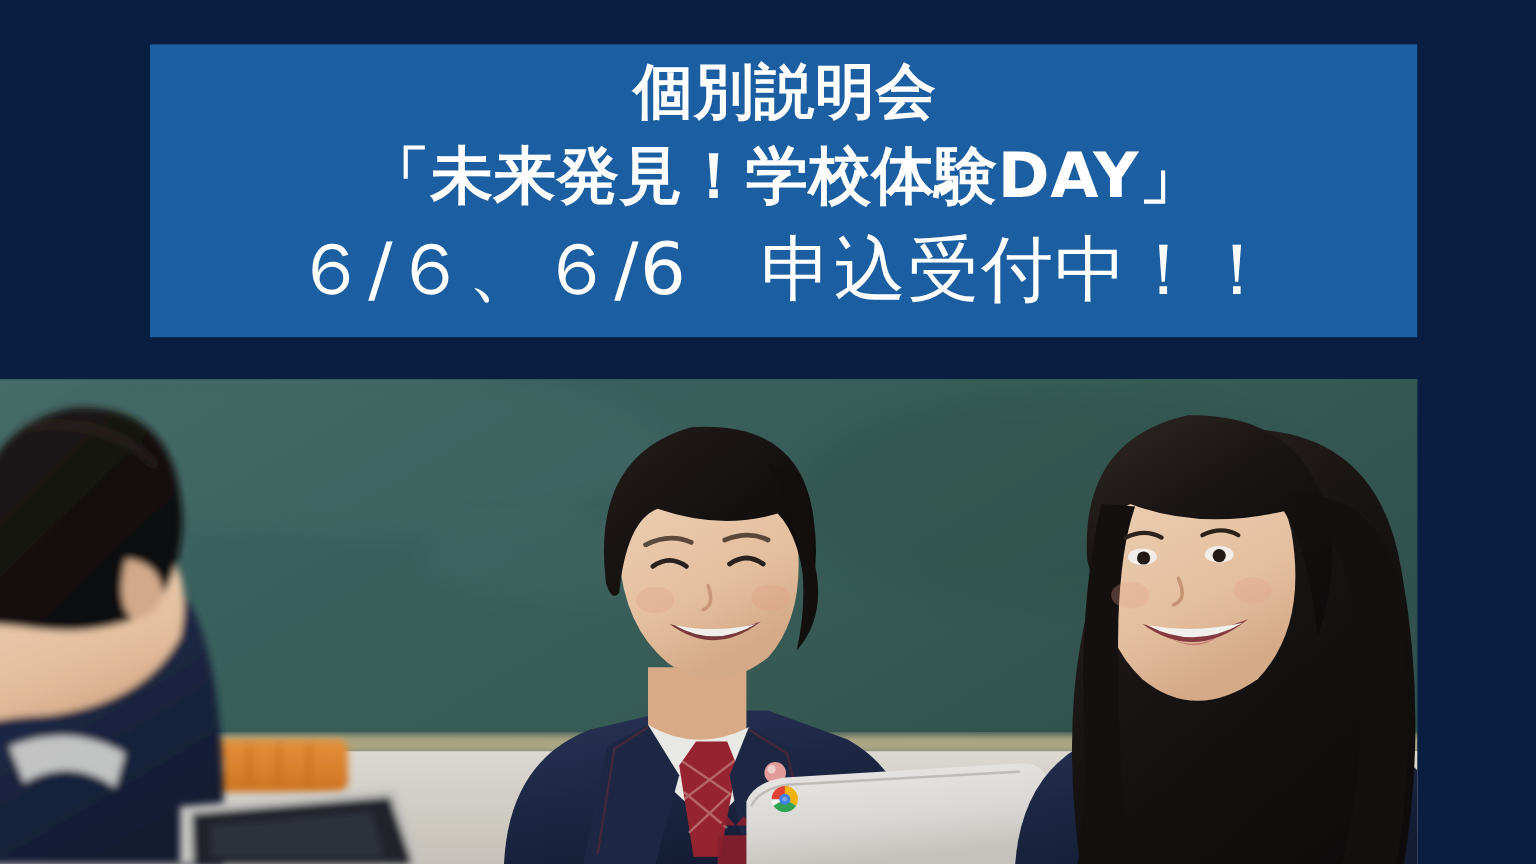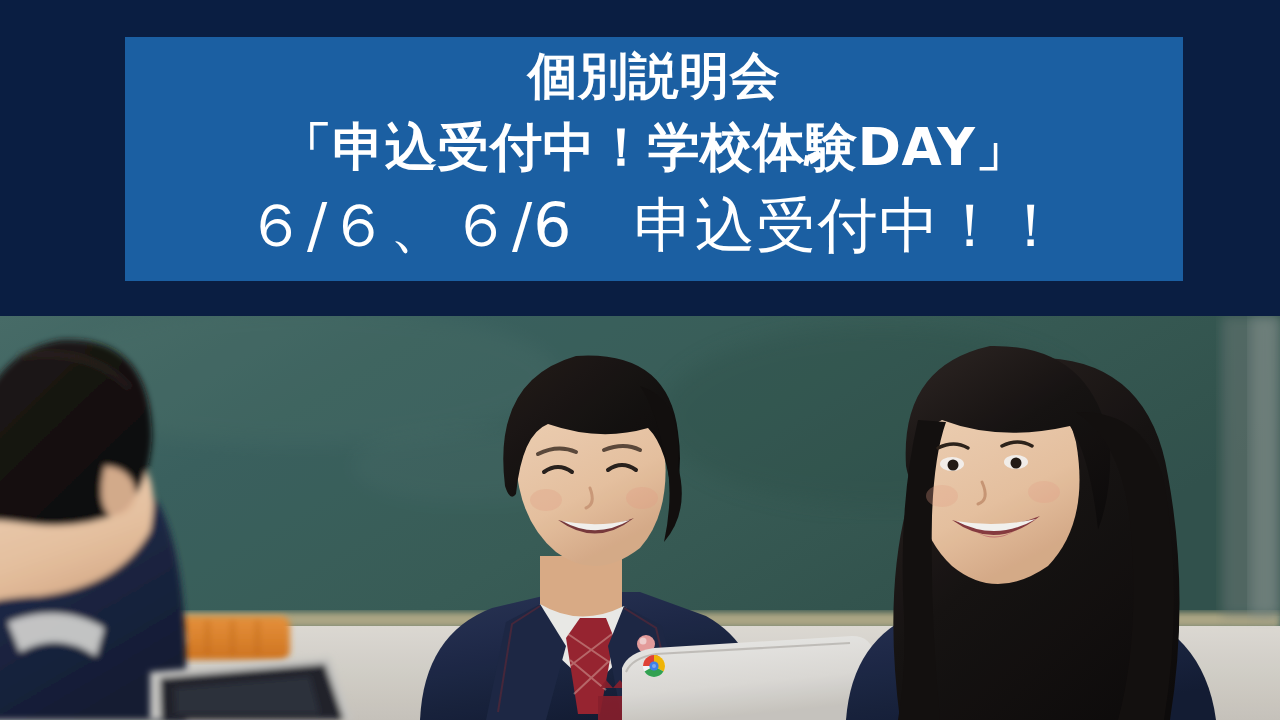--- a/index.html
+++ b/index.html
@@ -4,21 +4,21 @@
 <style>
   * { margin:0; padding:0; box-sizing:border-box; }
   html, body {
     width:1280px; height:720px;
     overflow:hidden;
     background:#0a1e42;
     font-family:"DejaVu Sans", sans-serif;
   }
   #stage {
     position:relative;
-    width:1280px; height:720px;
+    width:1181px; height:720px;
     overflow:hidden;
   }
 
   
   .navy-band {
     position:absolute;
     left:0; top:0;
     width:1280px; height:316px;
     background:#0a1e42;
   }
@@ -65,21 +65,21 @@
 </style>
 </head>
 <body>
 
 <div id="stage">
 
   <div class="navy-band"></div>
 
   <div class="banner">
     <div class="ln ln1">個別説明会</div>
-    <div class="ln ln2">「申込受付中！学校体験DAY」</div>
+    <div class="ln ln2">「未来発見！学校体験DAY」</div>
     <div class="ln ln3">６/６、６/6　申込受付中！！</div>
   </div>
 
   <div class="photo">
     <svg viewBox="0 0 1280 404" preserveAspectRatio="none">
       <defs>
         <linearGradient id="boardGrad" x1="0" y1="0" x2="1" y2="0.4">
           <stop offset="0%" stop-color="#4a6f6a"></stop>
           <stop offset="30%" stop-color="#3d6460"></stop>
           <stop offset="62%" stop-color="#3a5f58"></stop>

